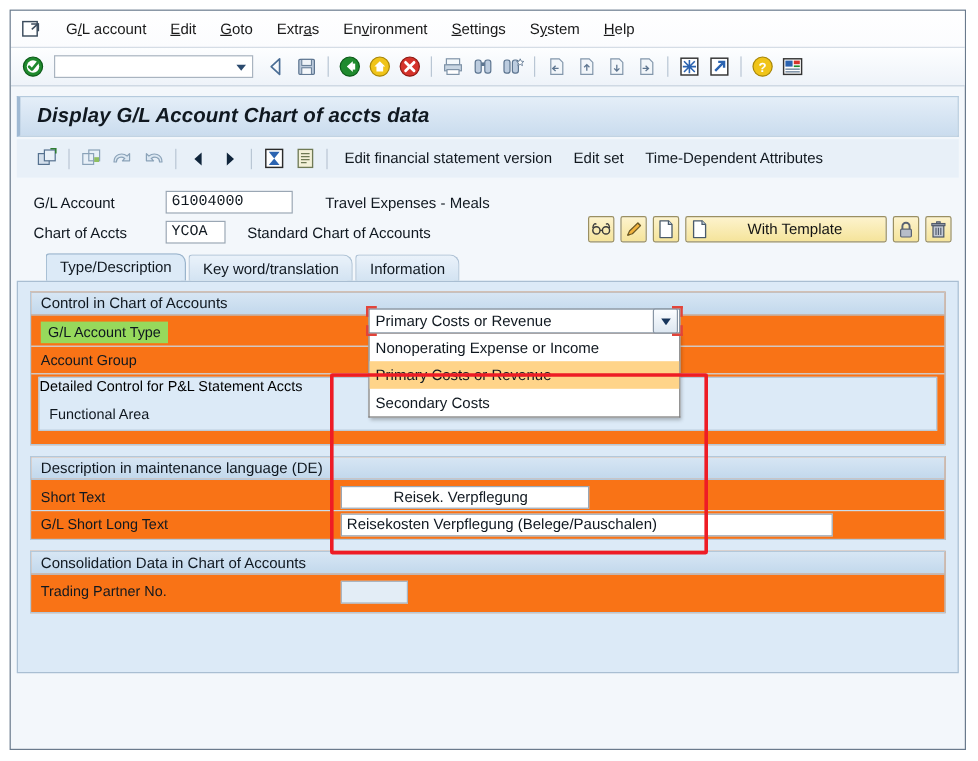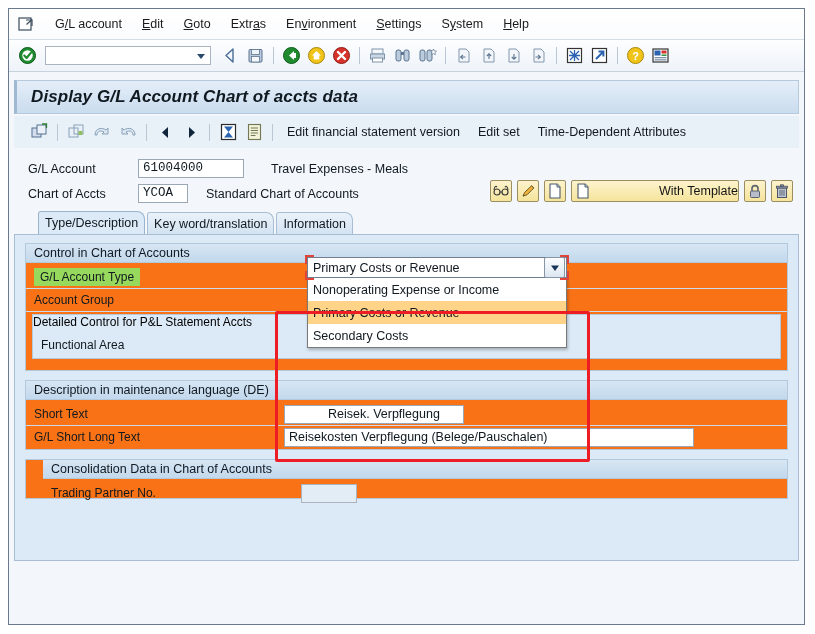--- a/index.html
+++ b/index.html
@@ -91,29 +91,29 @@
 
   .hbtns{position:absolute;right:6px;top:28px;display:flex;align-items:center;gap:5px;}
   .sapbtn{
     height:22px;min-width:22px;box-sizing:border-box;
     border:1px solid #9a8f62;border-radius:2px;
     background:linear-gradient(#fdf3cd,#f5e49b);
     display:flex;align-items:center;justify-content:center;
     font-size:12.5px;color:#141414;cursor:default;
   }
   .sapbtn.wide{width:168px;justify-content:flex-start;padding-left:4px;}
-  .sapbtn.wide .lbl{flex:1;text-align:right;}
+  .sapbtn.wide .lbl{flex:1;text-align:left;margin-left:33px;}
 
   
   .tabstrip{
     margin:6px 5px 0 5px;height:24px;display:flex;align-items:flex-end;
     padding-left:24px;position:relative;
   }
   .tab{
-    height:22px;display:flex;align-items:center;padding:0 6px;
+    height:22px;display:flex;align-items:center;padding:0 11px;
     font-size:12.5px;color:#101820;
     border:1px solid #a9bed2;border-bottom:none;
     border-radius:3px 8px 0 0;
     background:linear-gradient(#eaf2fa,#d3e3f2);
     margin-right:2px;cursor:default;box-sizing:border-box;
     position:relative;
   }
   .tab.active{
     background:#dceaf7;
     border-color:#9ab4cc;
@@ -493,30 +493,30 @@
           </div>
         </div>
       </div>
     </div>
 
     <div class="group" style="height:70px;">
       <div class="ghead">Description in maintenance language (DE)</div>
       <div class="gbody">
         <div class="frow">
           <span class="flabel">Short Text</span>
-          <span class="tfield" style="width:180px;padding-left:43px;">Reisek. Verpflegung</span>
+          <span class="tfield" style="width:207px;padding-left:43px;">Reisek. Verpflegung</span>
         </div>
         <div class="frow last">
           <span class="flabel">G/L Short Long Text</span>
           <span class="tfield" style="width:410px;">Reisekosten Verpflegung (Belege/Pauschalen)</span>
         </div>
       </div>
     </div>
 
-    <div class="group" style="height:40px;padding-left:17px;">
+    <div class="group" style="height:52px;">
       <div class="ghead">Consolidation Data in Chart of Accounts</div>
       <div class="gbody">
         <div class="frow last">
           <span class="flabel">Trading Partner No.</span>
           <span class="tfield ro" style="width:56px;"></span>
         </div>
       </div>
     </div>
 
     <div class="ddwrap">

